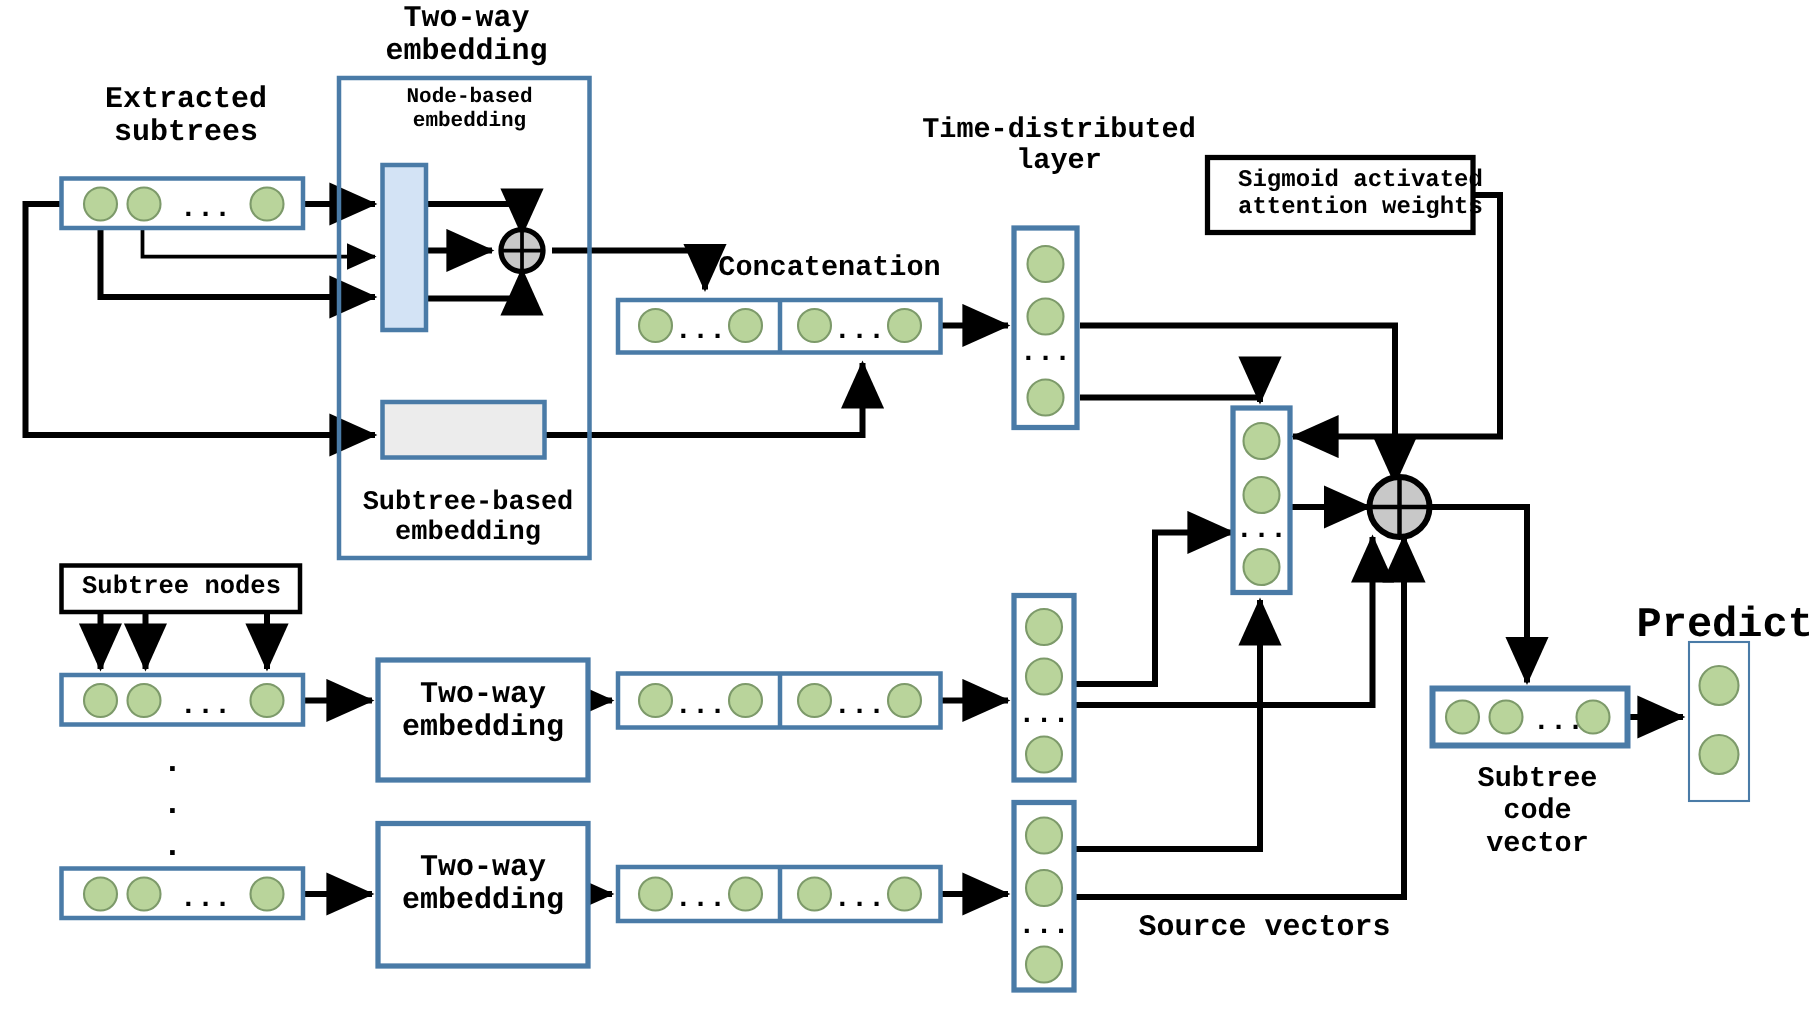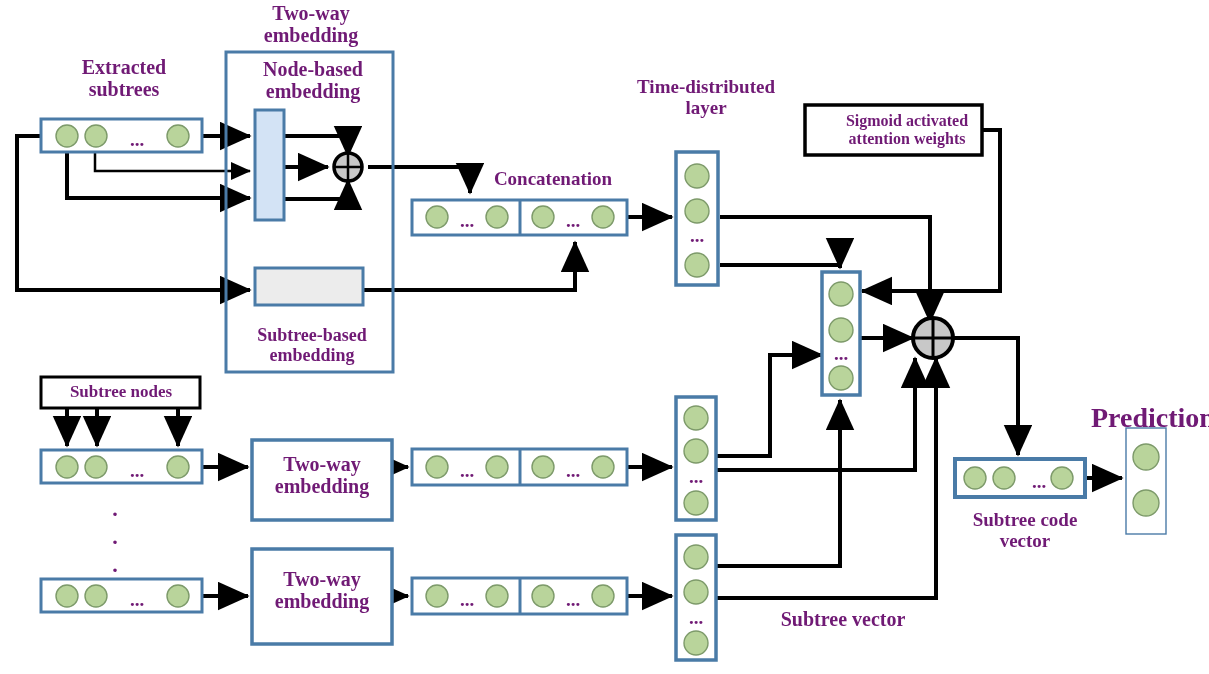--- a/index.html
+++ b/index.html
@@ -1,20 +1,20 @@
 <!DOCTYPE html>
 <html><head>
 <meta charset="utf-8">
 <style>
   html,body{margin:0;padding:0;background:#ffffff;}
   #page{position:relative;width:1209px;height:674px;background:#ffffff;
         font-family:"Liberation Serif",serif;overflow:hidden;}
   svg{position:absolute;left:0;top:0;width:1209px;height:674px;}
-  .lbl{position:absolute;font-family:Liberation Serif, serif;font-weight:bold;
-       color:#701a75;text-align:center;line-height:1.12;white-space:pre-line;}
+  .lbl{position:absolute;font-family:Liberation Mono, monospace;font-weight:bold;
+       color:#000000;text-align:center;line-height:1.12;white-space:pre-line;}
 </style>
 </head>
 <body>
 
 <div id="page">
 
   <svg viewBox="0 0 1209 674">
     <defs>
       <marker id="ah" markerWidth="9" markerHeight="9" refX="7.6" refY="3.6" orient="auto" markerUnits="strokeWidth">
         <path d="M0,0 L8,3.6 L0,7.2 z" fill="#000"></path>
@@ -161,21 +161,21 @@
       <circle cx="1146" cy="503" r="13" fill="#b9d49b" stroke="#7d9a6a" stroke-width="1.4"></circle>
     </g>
   </svg>
 
   <div class="lbl" style="left:54px;top:56px;width:140px;font-size:20px;">Extracted
 subtrees</div>
 
   <div class="lbl" style="left:232px;top:2px;width:158px;font-size:20px;">Two-way
 embedding</div>
 
-  <div class="lbl" style="left:238px;top:58px;width:150px;font-size:20px;">Node-based
+  <div class="lbl" style="left:238px;top:58px;width:150px;font-size:14px;">Node-based
 embedding</div>
 
   <div class="lbl" style="left:232px;top:310px;width:160px;font-size:18px;margin-top:15px;">Subtree-based
 embedding</div>
 
   <div class="lbl" style="left:463px;top:168px;width:180px;font-size:19px;">Concatenation</div>
 
   <div class="lbl" style="left:611px;top:76px;width:190px;font-size:19px;">Time-distributed
 layer</div>
 
@@ -183,21 +183,21 @@
 attention weights</div>
 
   <div class="lbl" style="left:45px;top:382px;width:152px;font-size:17px;">Subtree nodes</div>
 
   <div class="lbl" style="left:256px;top:453px;width:132px;font-size:20px;">Two-way
 embedding</div>
 
   <div class="lbl" style="left:256px;top:568px;width:132px;font-size:20px;">Two-way
 embedding</div>
 
-  <div class="lbl" style="left:753px;top:608px;width:180px;font-size:20px;">Subtree vector</div>
+  <div class="lbl" style="left:753px;top:608px;width:180px;font-size:20px;">Source vectors</div>
 
   <div class="lbl" style="left:960px;top:509px;width:130px;font-size:19px;">Subtree code
 vector</div>
 
   <div class="lbl" style="left:1091px;top:402px;width:118px;font-size:28px;">Prediction</div>
 
   <div class="lbl" style="left:118px;top:129px;width:38px;font-size:19px;">...</div>
   <div class="lbl" style="left:448px;top:210px;width:38px;font-size:19px;">...</div>
   <div class="lbl" style="left:554px;top:210px;width:38px;font-size:19px;">...</div>
   <div class="lbl" style="left:678px;top:225px;width:38px;font-size:19px;">...</div>

